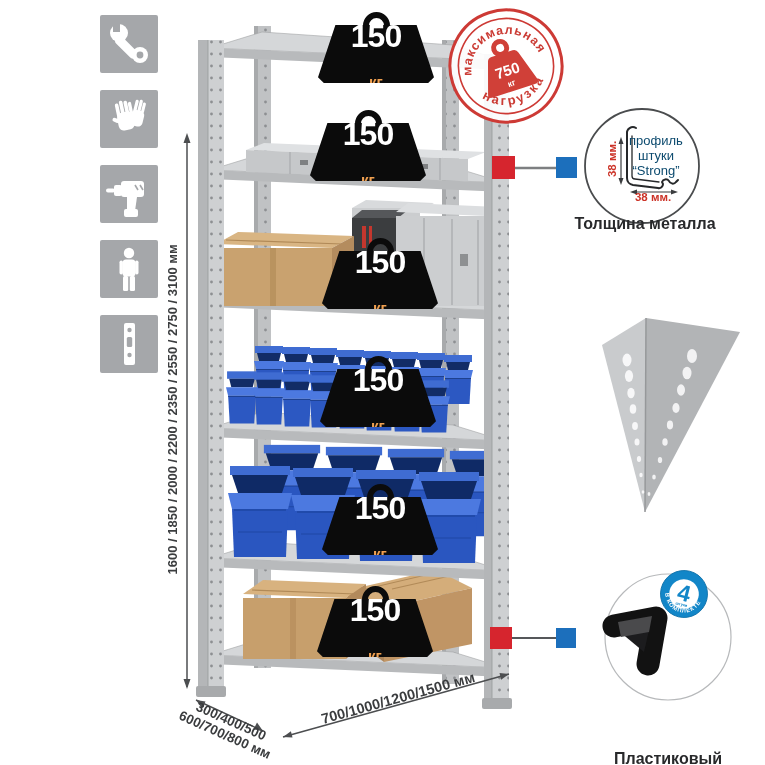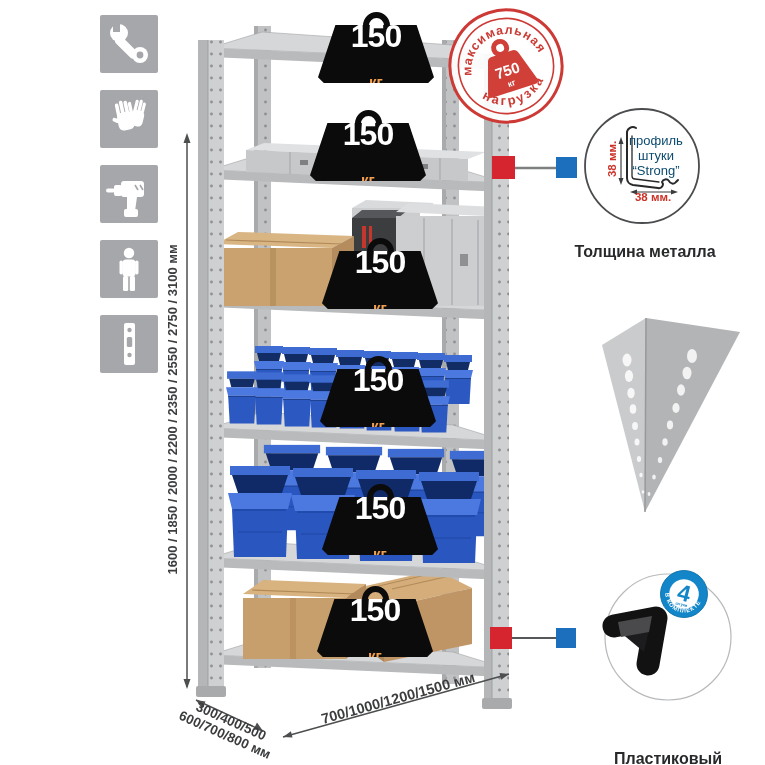--- a/index.html
+++ b/index.html
@@ -30,21 +30,21 @@
   .width-label  { left:288px; top:690px; width:220px; font-size:14.5px; transform:rotate(-15.5deg); }
 
   
   .prof-label { left:616px; top:133px; width:80px; text-align:center; font-size:13px; font-weight:500;
                 color:#0c4a6e; line-height:15px; }
   .dim-red { color:#cc3328; font-size:11.5px; font-weight:bold; text-align:center; }
   .dim-v { left:592px; top:153px; width:40px; transform:rotate(-90deg); }
   .dim-h { left:623px; top:191px; width:60px; }
 
   .caption { position:absolute; text-align:center; font-size:16px; font-weight:600; color:#28292b; line-height:20px; }
-  .thick-caption { left:545px; top:242px; width:200px; }
+  .thick-caption { left:545px; top:214px; width:200px; }
   .foot-caption  { left:580px; top:742px; width:176px;margin-top:7px; }
 
   
   .stamp-arc { font-family:"Liberation Sans","DejaVu Sans",sans-serif; font-size:12.5px; font-weight:bold;
                fill:#cb3b34; letter-spacing:1px; }
   .stamp-arc2 { font-size:13px; letter-spacing:2.5px; }
   .stamp-num { font-family:"Liberation Sans",sans-serif; font-size:15px; font-weight:bold; fill:#ffffff; }
   .stamp-kg  { font-family:"Liberation Sans",sans-serif; font-size:8.5px; font-weight:bold; fill:#ffffff; }
   .fb-num  { font-family:"Liberation Sans",sans-serif; font-size:23px; font-weight:bold; fill:#1286c8; }
   .fb-sm   { font-family:"Liberation Sans",sans-serif; font-size:4px; font-weight:bold; fill:#1286c8; }

